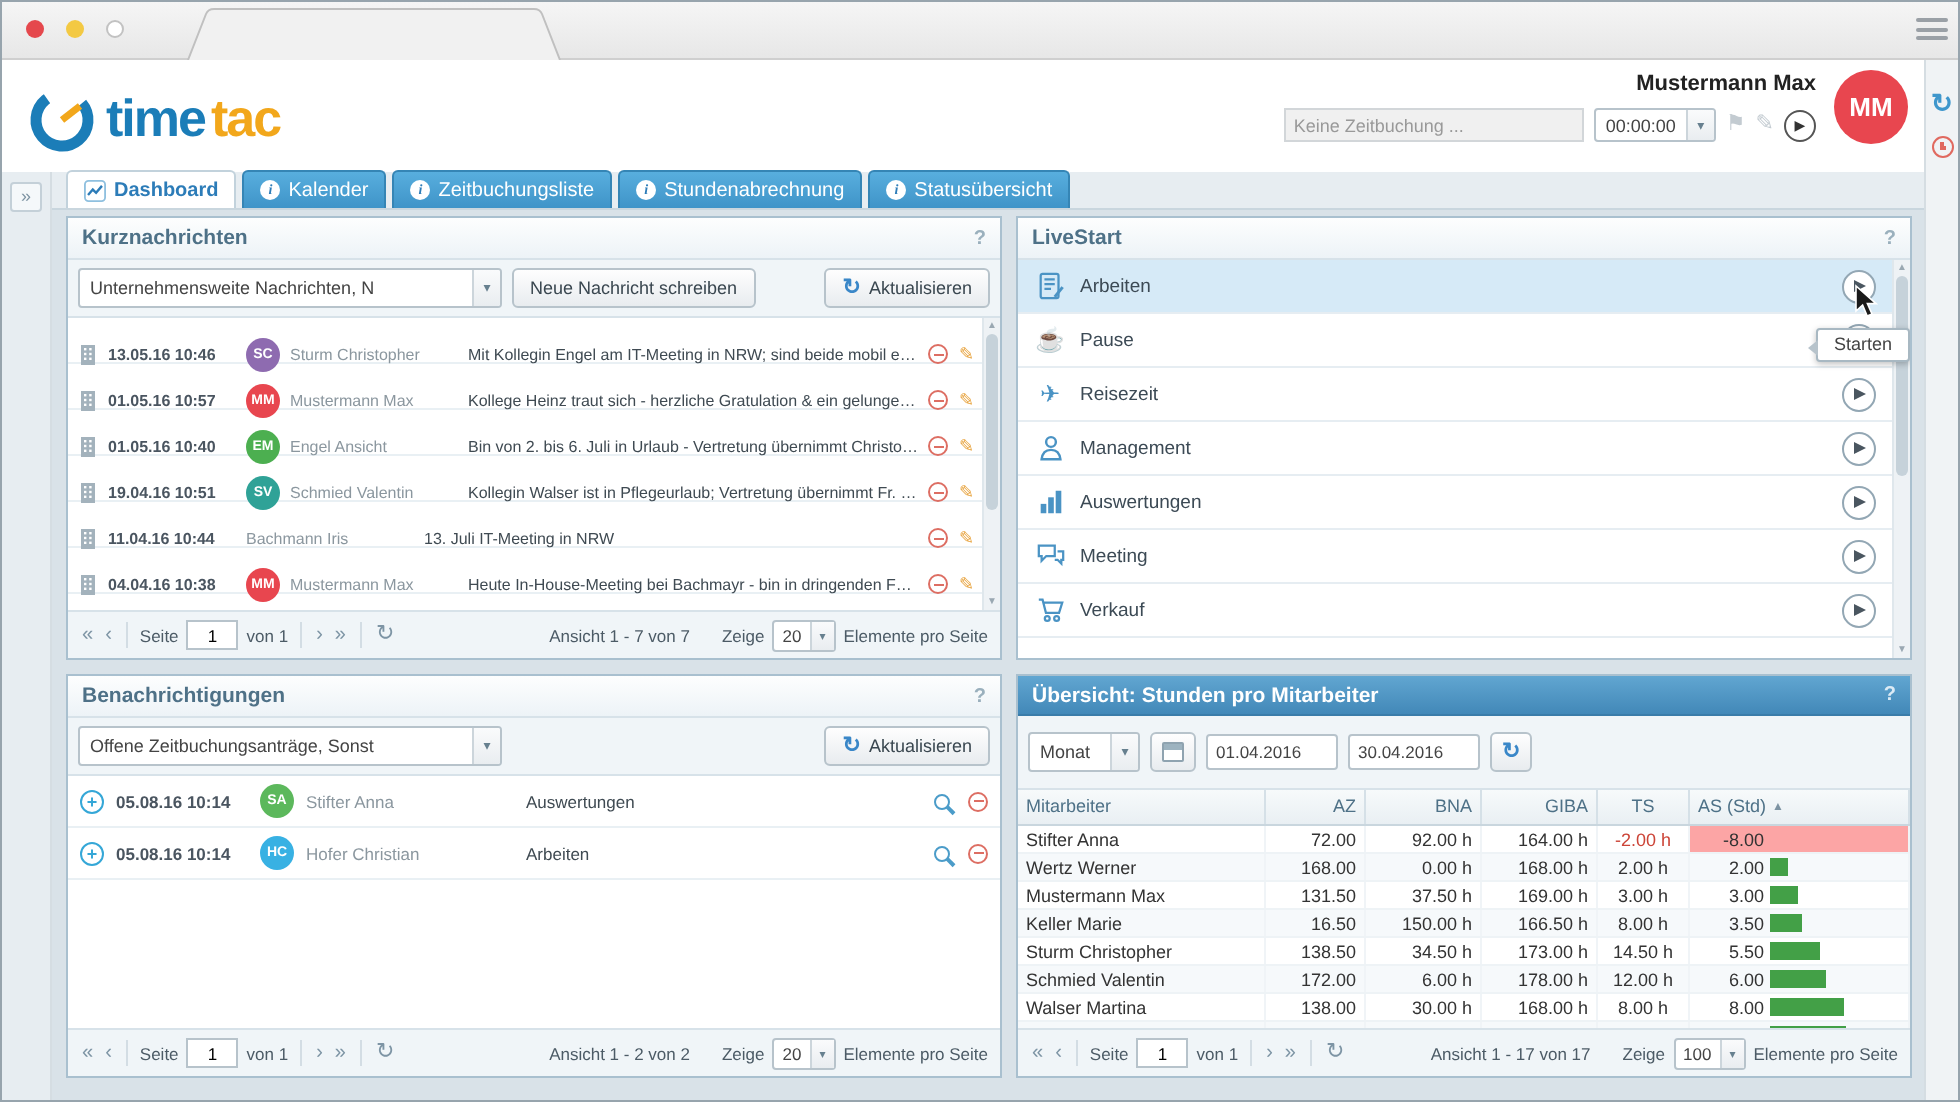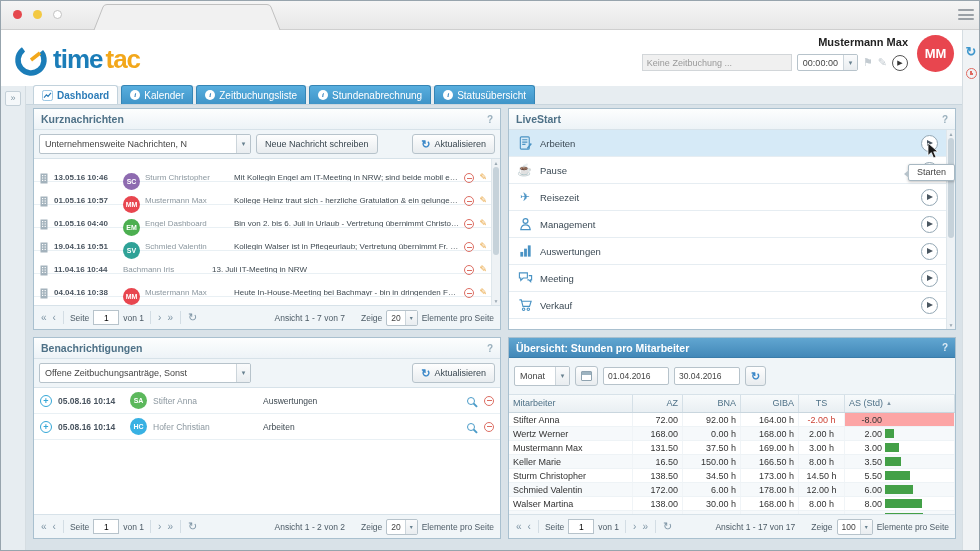--- a/index.html
+++ b/index.html
@@ -66,21 +66,21 @@
   .sel-txt{overflow:hidden;white-space:nowrap;flex:1}
   .sel-caret{flex:none;width:14px;height:100%;border-left:1px solid #ccd5db;background:linear-gradient(#fafbfc,#e9edf0);display:flex;align-items:center;justify-content:center;color:#67808f;font-size:7px;margin-left:5px}
   .w-filter{width:212px}
   .w-period{width:56px}
   .date-input{width:66px;height:18px;border:1px solid #b7c3cb;font-size:8.5px;color:#444;padding:0 4px;border-radius:2px}
   .cal-ico{width:11px;height:10px;border:1px solid #8fa3b0;border-radius:1px;position:relative;background:#fff;display:inline-block}
   .cal-ico::before{content:"";position:absolute;top:0;left:0;right:0;height:3px;background:#9db3c0}
 
   
   .list-body{flex:1;overflow:hidden;position:relative}
-  .msg-row{display:flex;gap:5px;height:23px;padding:14px 13px 0 5px;border-bottom:1px solid #e9f0f4;font-size:8px}
+  .msg-row{display:flex;align-items:center;gap:5px;height:23px;padding:14px 13px 0 5px;border-bottom:1px solid #e9f0f4;font-size:8px}
   .m-date{flex:none;width:64px;font-weight:bold;color:#4a5560}
   .avatar{flex:none;width:17px;height:17px;border-radius:50%;color:#fff;font-size:7px;font-weight:bold;display:flex;align-items:center;justify-content:center}
   .m-name{flex:none;width:84px;color:#8b979f;overflow:hidden;white-space:nowrap}
   .m-text{flex:1;color:#3f4a52;white-space:nowrap;overflow:hidden;text-overflow:ellipsis}
   .ico-minus{flex:none;width:10px;height:10px;border:1px solid #dd6e63;border-radius:50%;position:relative}
   .ico-minus::after{content:"";position:absolute;left:1.5px;right:1.5px;top:3.5px;height:1.4px;background:#dd6e63}
   .ico-pencil{flex:none;color:#e8a33d;font-size:9px;line-height:1}
   .bld{flex:none;display:inline-flex}
 
   .vscroll{position:absolute;top:0;bottom:0;right:0;width:9px;background:#eef2f5;border-left:1px solid #dfe7ec;display:flex;flex-direction:column;justify-content:space-between;align-items:center;font-size:5px;color:#9aa8b2;padding:1px 0}
@@ -304,23 +304,23 @@
                   <g fill="#fff">
                     <rect x="3" y="2" width="1.2" height="1.2"></rect>
                     <rect x="5.6" y="2" width="1.2" height="1.2"></rect>
                     <rect x="3" y="4.4" width="1.2" height="1.2"></rect>
                     <rect x="5.6" y="4.4" width="1.2" height="1.2"></rect>
                     <rect x="3" y="6.8" width="1.2" height="1.2"></rect>
                     <rect x="5.6" y="6.8" width="1.2" height="1.2"></rect>
                   </g>
                 </svg>
               </span>
-    <span class="m-date">01.05.16 04:40</span>
+    <span class="m-date">01.05.16 10:40</span>
     <span class="avatar" style="background: rgb(76, 175, 80);">EM</span>
-    <span class="m-name">Engel Dashboard</span>
+    <span class="m-name">Engel Ansicht</span>
     <span class="m-text">Bin von 2. bis 6. Juli in Urlaub - Vertretung übernimmt Christopher Sturm (DW 17)</span>
     <span class="ico-minus"></span>
     <span class="ico-pencil">✎</span>
   </div>
             <div class="msg-row">
     <span class="bld">
                 <svg width="10" height="11" viewBox="0 0 10 11">
                   <rect x="1.5" y="0.5" width="7" height="10" fill="#a3b2bc"></rect>
                   <g fill="#fff">
                     <rect x="3" y="2" width="1.2" height="1.2"></rect>

